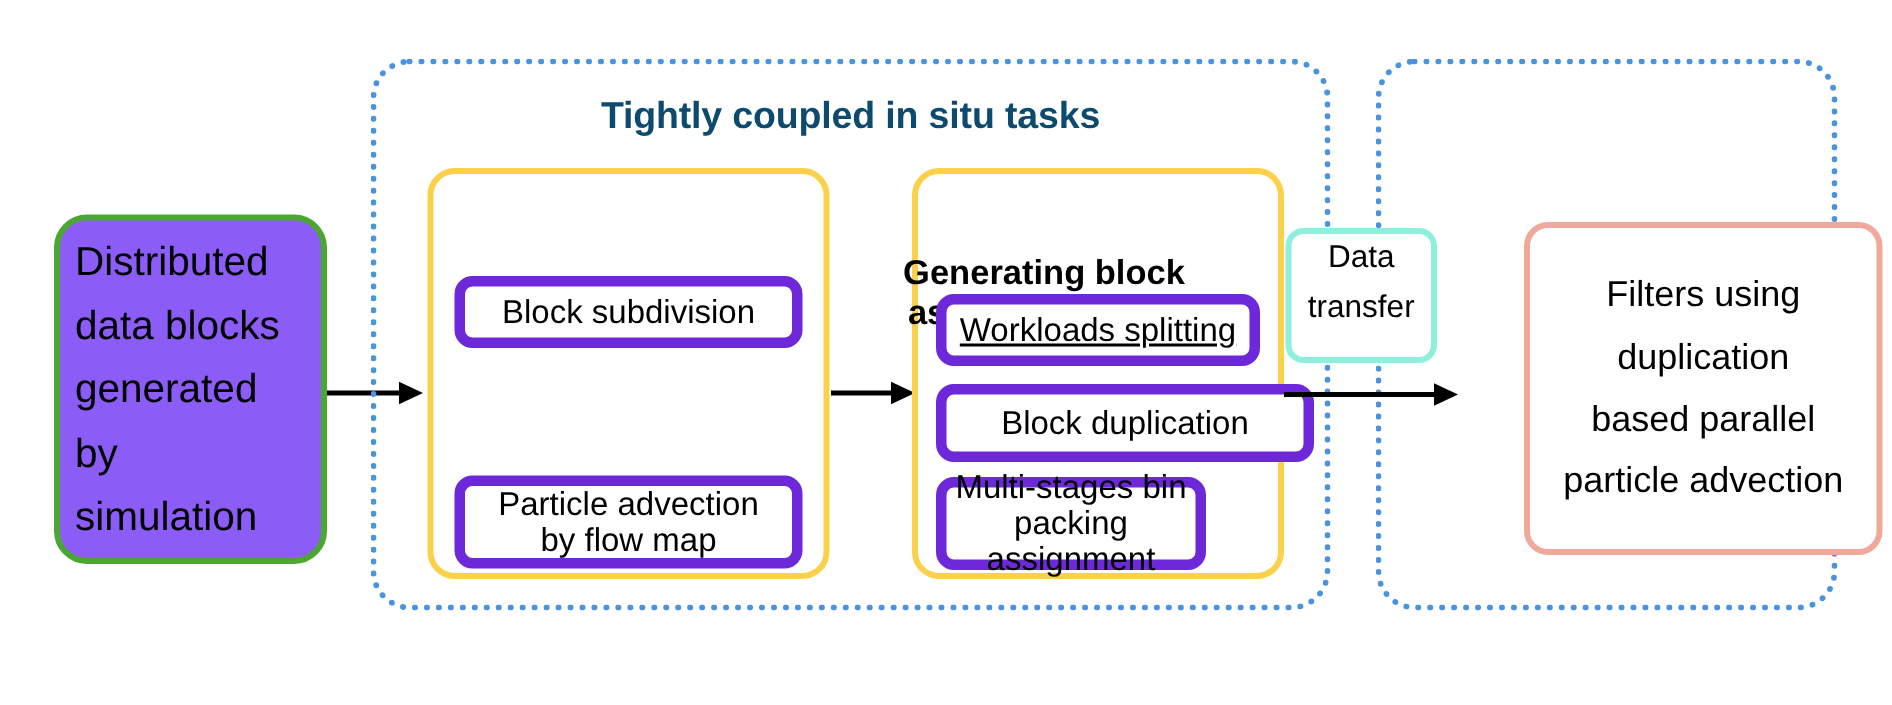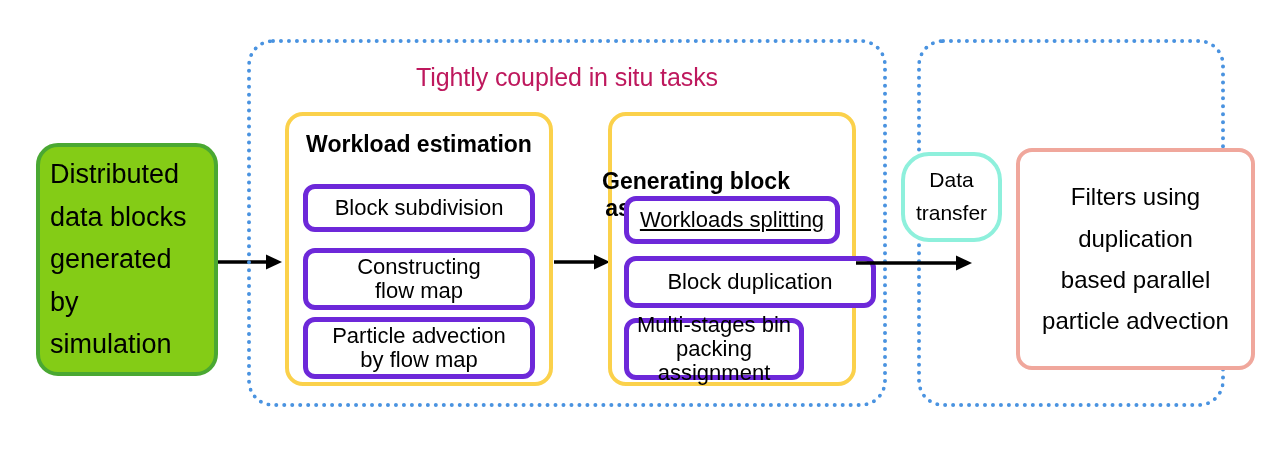--- a/index.html
+++ b/index.html
@@ -12,74 +12,73 @@
 
   
   .group-dotted{
     border:4px dotted #4a93e0;
     border-radius:26px;
     background:transparent;
   }
   .group-title{
     position:absolute;left:0;right:0;
     text-align:center;
-    font-weight:normal;
-    color:#be185d;
+    font-weight:bold;
+    color:#0c4a6e;
     line-height:1.22;
     letter-spacing:-0.1px;
   }
 
   
   .stage-box{
     border:4px solid #fbd14b;
     border-radius:18px;
     background:#fff;
   }
   .stage-title{
     position:absolute;left:0;right:0;
     text-align:center;
     font-weight:bold;
     color:#000;
     line-height:1.18;
   }
 
   
   .task{
-    border:5px solid #6d28d9;
+    border:7px solid #6d28d9;
     border-radius:12px;
     background:#fff;
     display:flex;align-items:center;justify-content:center;
     text-align:center;
     color:#000;
     line-height:1.1;
     padding:0 4px;
   }
 
   
   .src-box{
     border:4px solid #4aa832;
     border-radius:22px;
-    background:#84cc16;
+    background:#8b5cf6;
     display:flex;align-items:center;justify-content:flex-start;
     padding:0 10px;
     color:#000;
     line-height:1.58;
   }
 
   
   .transfer-box{
     border:4px solid #8ef0dc;
-    border-radius:28px;
+    border-radius:12px;
     background:#fff;
-    display:flex;align-items:center;justify-content:center;
+    display:flex;justify-content:center;
     text-align:center;
     color:#000;
     line-height:1.55;
     z-index:5;
-    margin-left:44px;
   }
 
   
   .result-box{
     border:4px solid #f0a79c;
     border-radius:16px;
     background:#fff;
     display:flex;align-items:center;justify-content:center;
     text-align:center;
     color:#000;
@@ -104,30 +103,25 @@
     <line x1="0" y1="12" x2="50" y2="12" stroke="#000" stroke-width="3.4"></line>
     <polygon points="48,4.5 64,12 48,19.5" fill="#000"></polygon>
   </svg>
 
   <div class="abs group-dotted" style="left:247px;top:39px;width:640px;height:368px;"></div>
 
   <div class="group-title" style="left:247px;top:62px;width:640px;font-size:25px;white-space:pre-line;">Tightly coupled in situ tasks</div>
 
   <div class="abs stage-box" style="left:285px;top:112px;width:268px;height:274px;"></div>
 
-  <div class="stage-title" style="left:285px;top:131px;width:268px;font-size:23px;white-space:pre-line;">Workload estimation</div>
 
   <div class="abs task" style="left:303px;top:184px;width:232px;height:48px;font-size:22px;">
     <span style="white-space:pre-line;">Block subdivision</span>
   </div>
 
-  <div class="abs task" style="left:303px;top:248px;width:232px;height:62px;font-size:22px;">
-    <span style="white-space:pre-line;">Constructing
-flow map</span>
-  </div>
 
   <div class="abs task" style="left:303px;top:317px;width:232px;height:62px;font-size:22px;">
     <span style="white-space:pre-line;">Particle advection
 by flow map</span>
   </div>
 
   <svg class="arrow" style="left:554px;top:250px;" width="56" height="24" viewBox="0 0 56 24">
     <line x1="0" y1="12" x2="42" y2="12" stroke="#000" stroke-width="3.4"></line>
     <polygon points="40,4.5 56,12 40,19.5" fill="#000"></polygon>
   </svg>

